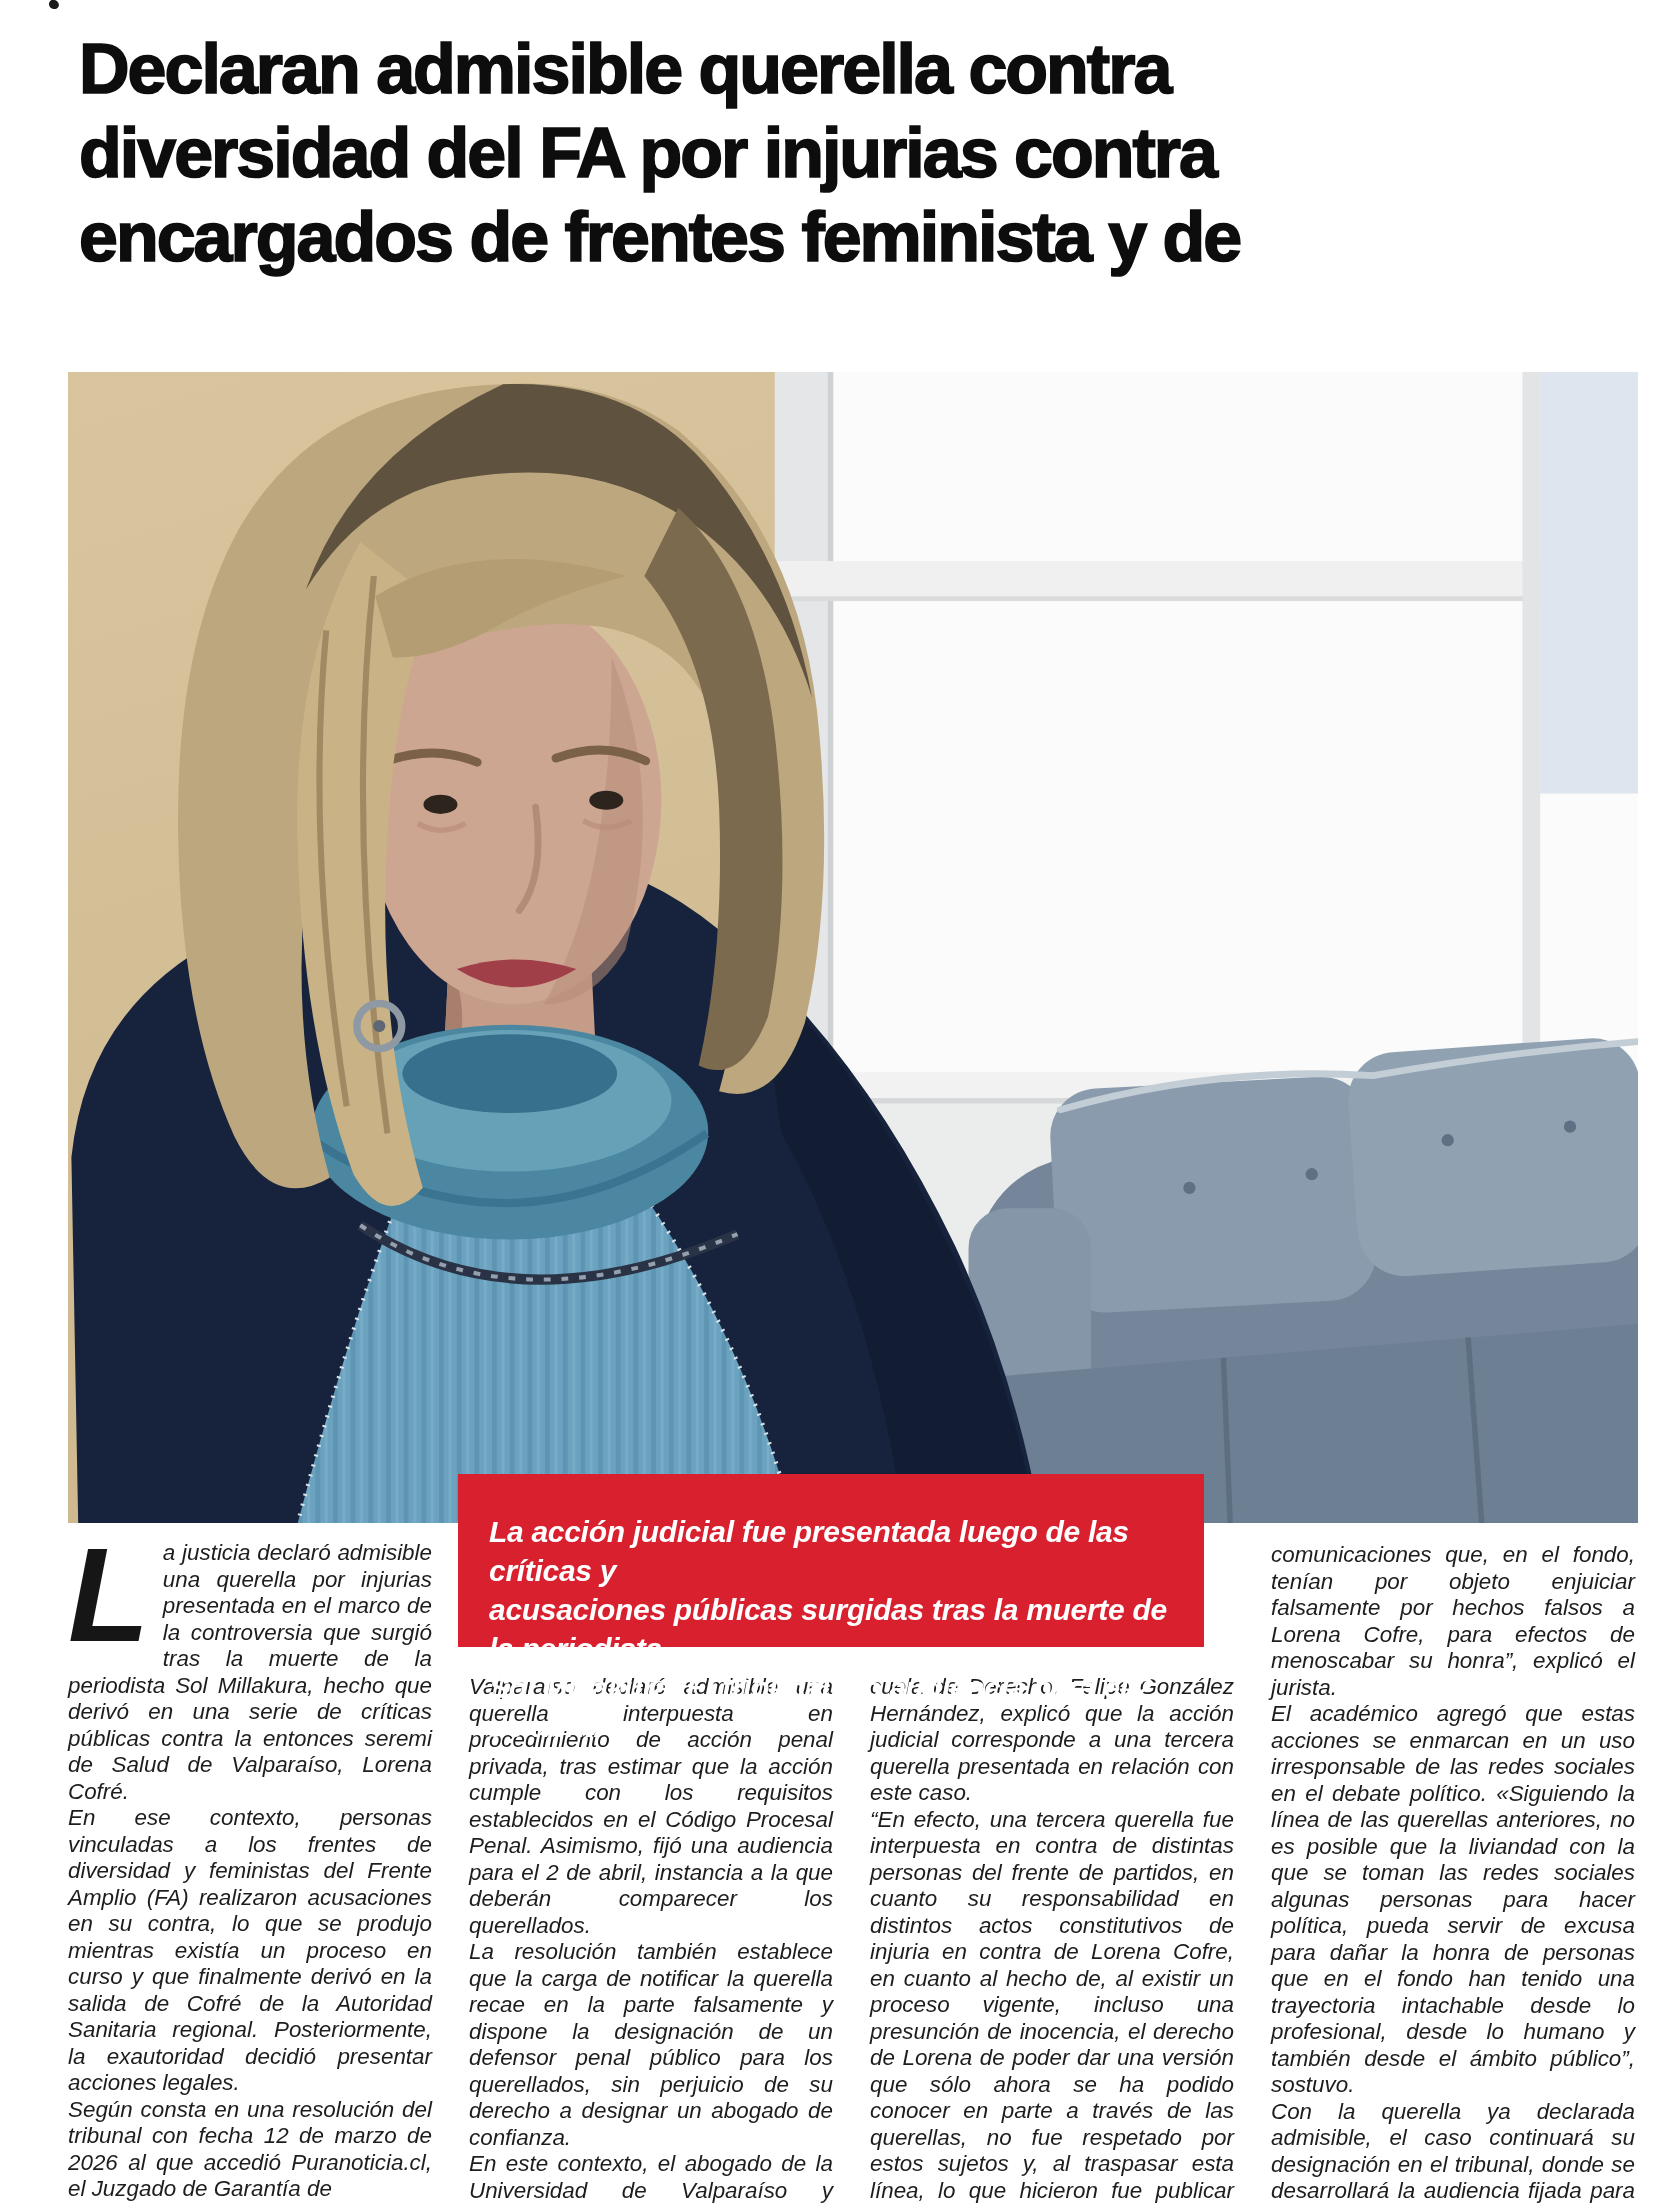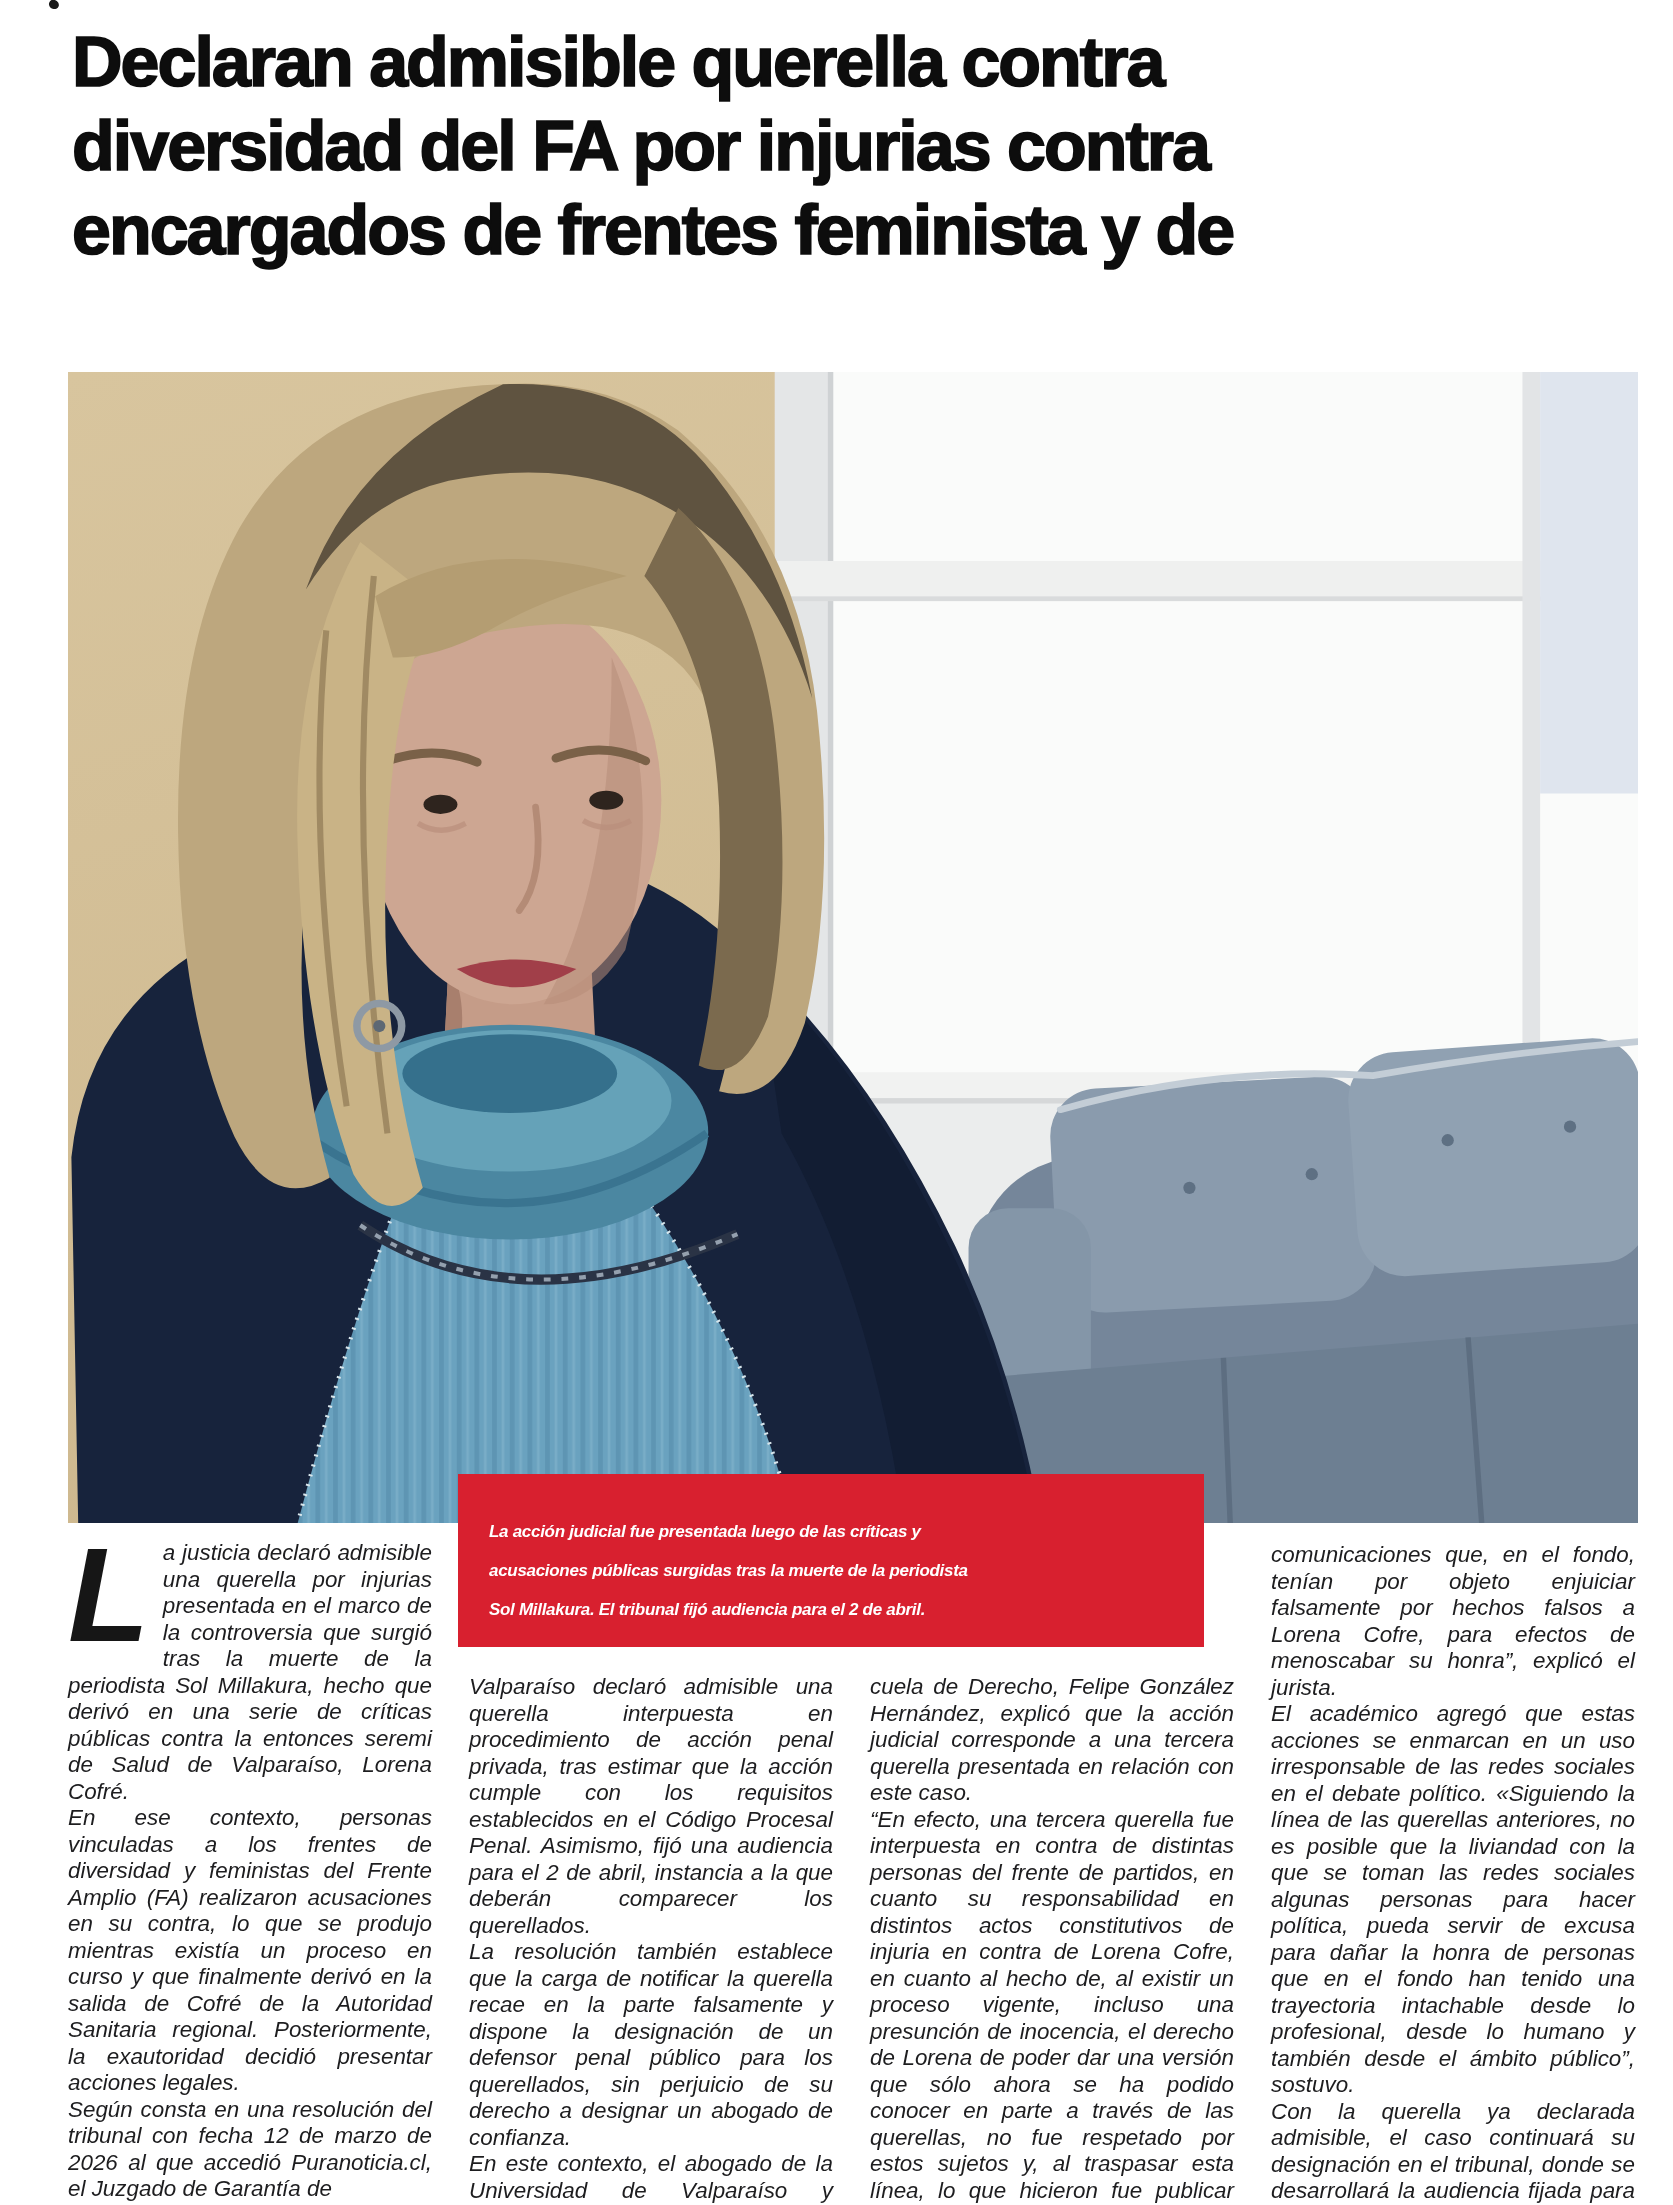--- a/index.html
+++ b/index.html
@@ -1,28 +1,28 @@
 <!DOCTYPE html>
 <html style="font-size:11px"><head>
 <meta charset="utf-8">
 <style>
   html,body{margin:0;padding:0;background:#ffffff;}
   .page{position:relative;width:1674px;height:2205px;background:#ffffff;overflow:hidden;
         font-family:"Liberation Sans",sans-serif;color:#1d1d1f;}
   .speck{position:absolute;left:49px;top:0;width:10.2px;height:8.8px;background:#1a1a1a;
          border-radius:45% 55% 50% 50%;transform:rotate(18deg);}
-  .headline{position:absolute;left:68px;top:16.3px;width:1577px;margin:4px;
+  .headline{position:absolute;left:68px;top:16.3px;width:1577px;margin:11px;
             font-weight:bold;font-size:70px;line-height:84px;letter-spacing:-2px;
             color:#0d0d0d;-webkit-text-stroke:1.7px #0d0d0d;}
   .headline .line{white-space:nowrap;}
   .photo{position:absolute;left:68px;top:372px;width:1570px;height:1151px;overflow:hidden;}
   .photo svg{display:block;width:1570px;height:1151px;}
   .callout{position:absolute;left:458px;top:1474px;width:746px;height:173px;
            background:#d8202f;box-sizing:border-box;padding:38px 27px 0 31px;
-           font-style:italic;font-weight:bold;font-size:17px;line-height:39px;color:#ffffff;
+           font-style:italic;font-weight:bold;font-size:30px;line-height:39px;color:#ffffff;
            letter-spacing:-0.3px;z-index:5;}
   .col{position:absolute;width:364px;font-style:italic;font-size:22.4px;line-height:26.5px;
        text-align:justify;color:#1d1d1f;}
   .col p{margin:0;padding:0;}
   .col b{font-weight:normal;}
   .col1{left:68px;top:1540px;}
   .col2{left:469px;top:1674px;}
   .col3{left:870px;top:1674px;}
   .col4{left:1271px;top:1542px;}
   .dropcap{float:left;font-weight:bold;font-style:italic;font-size:133px;line-height:102px;

